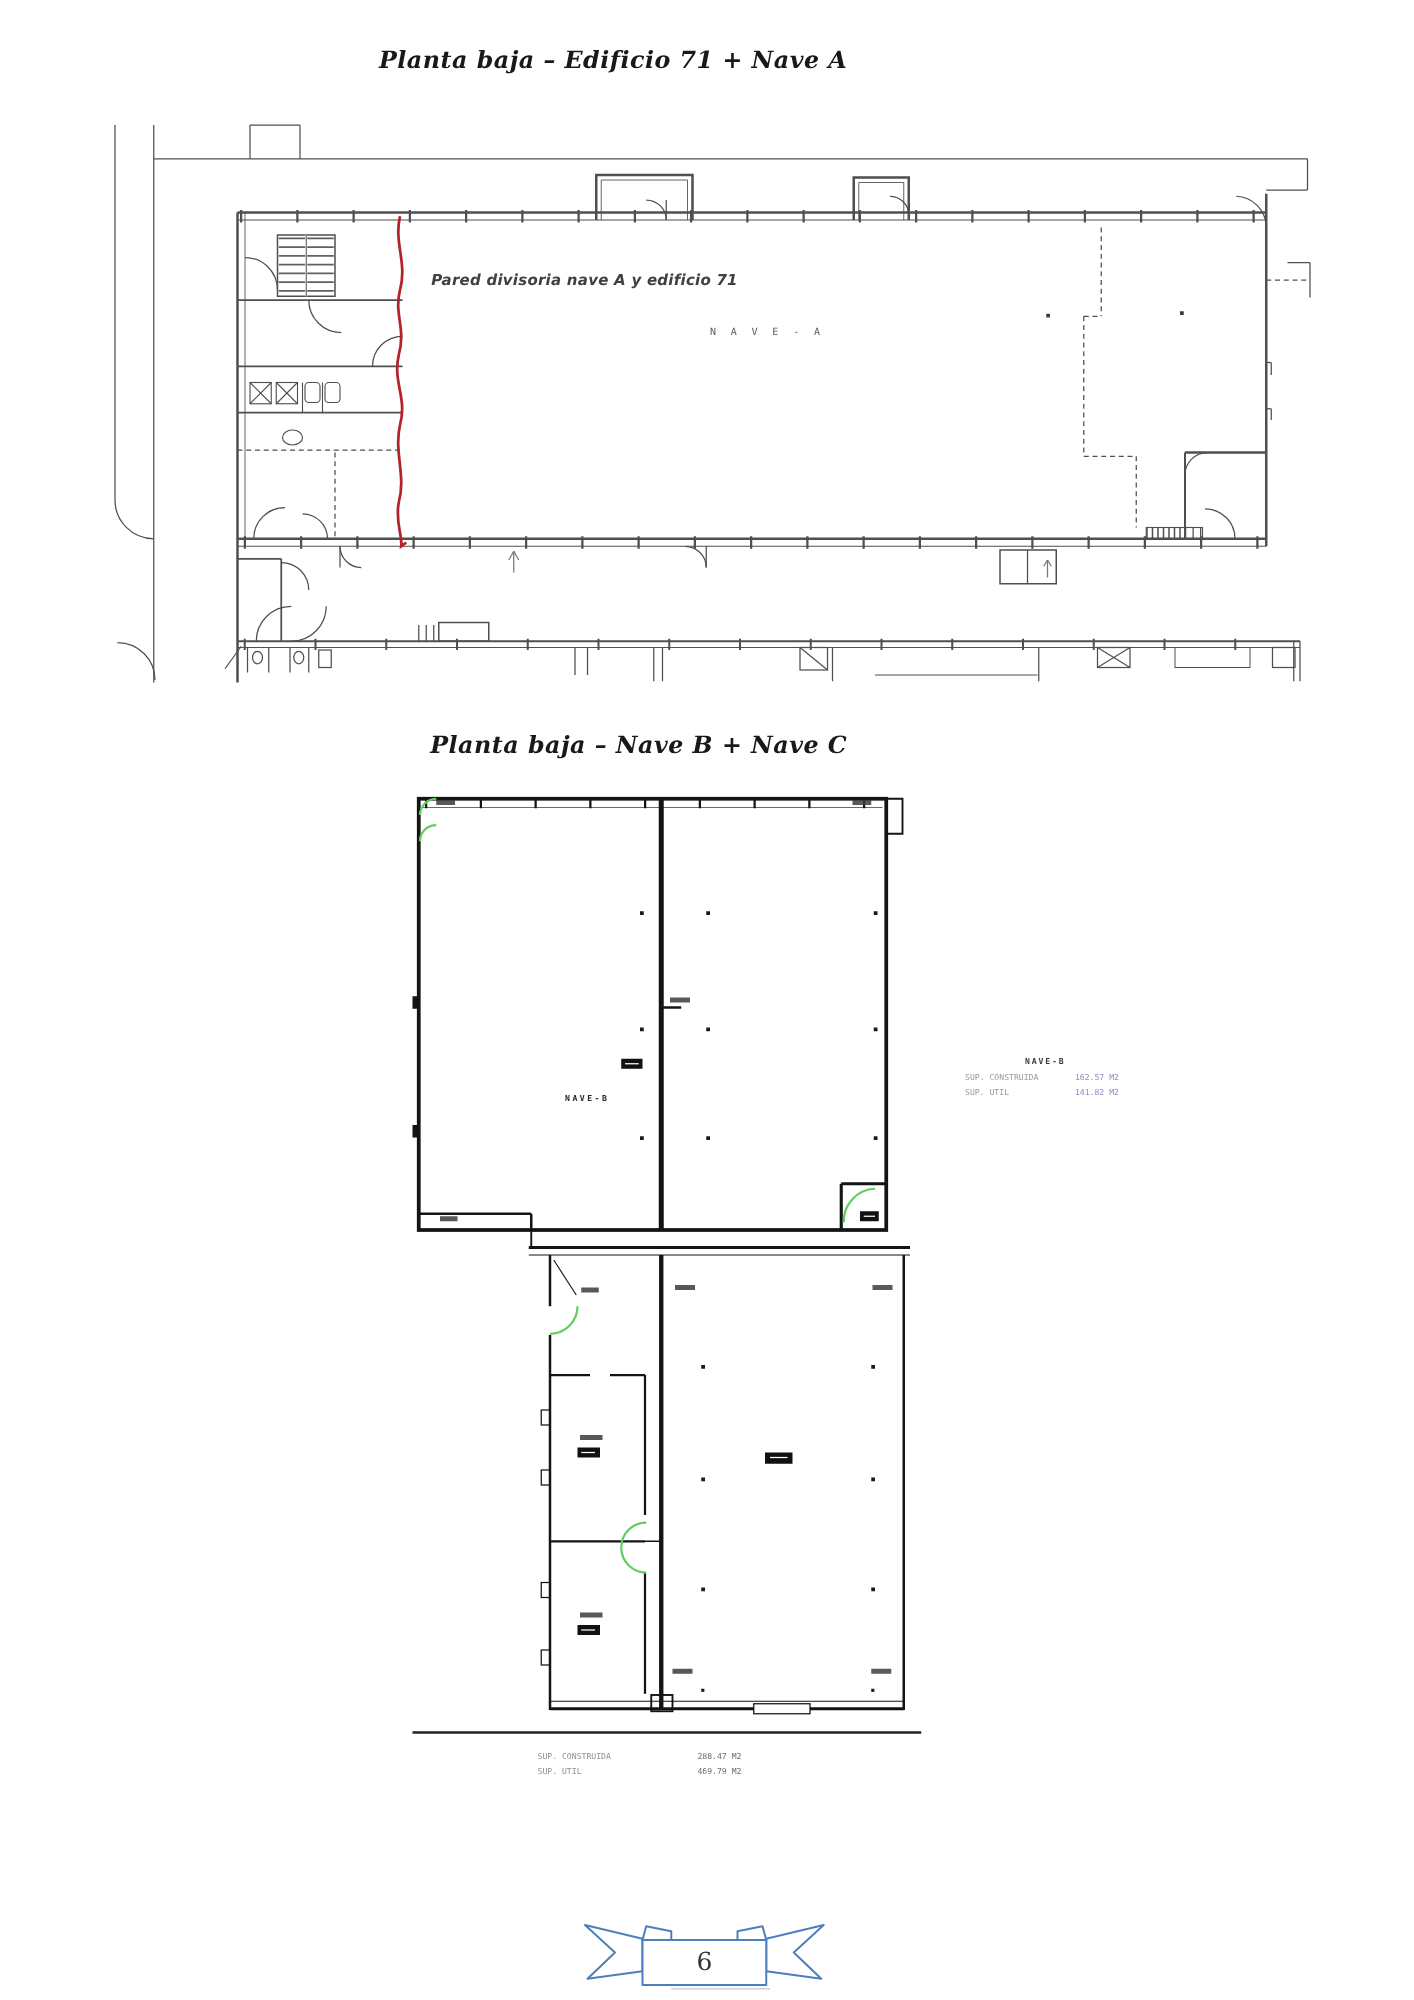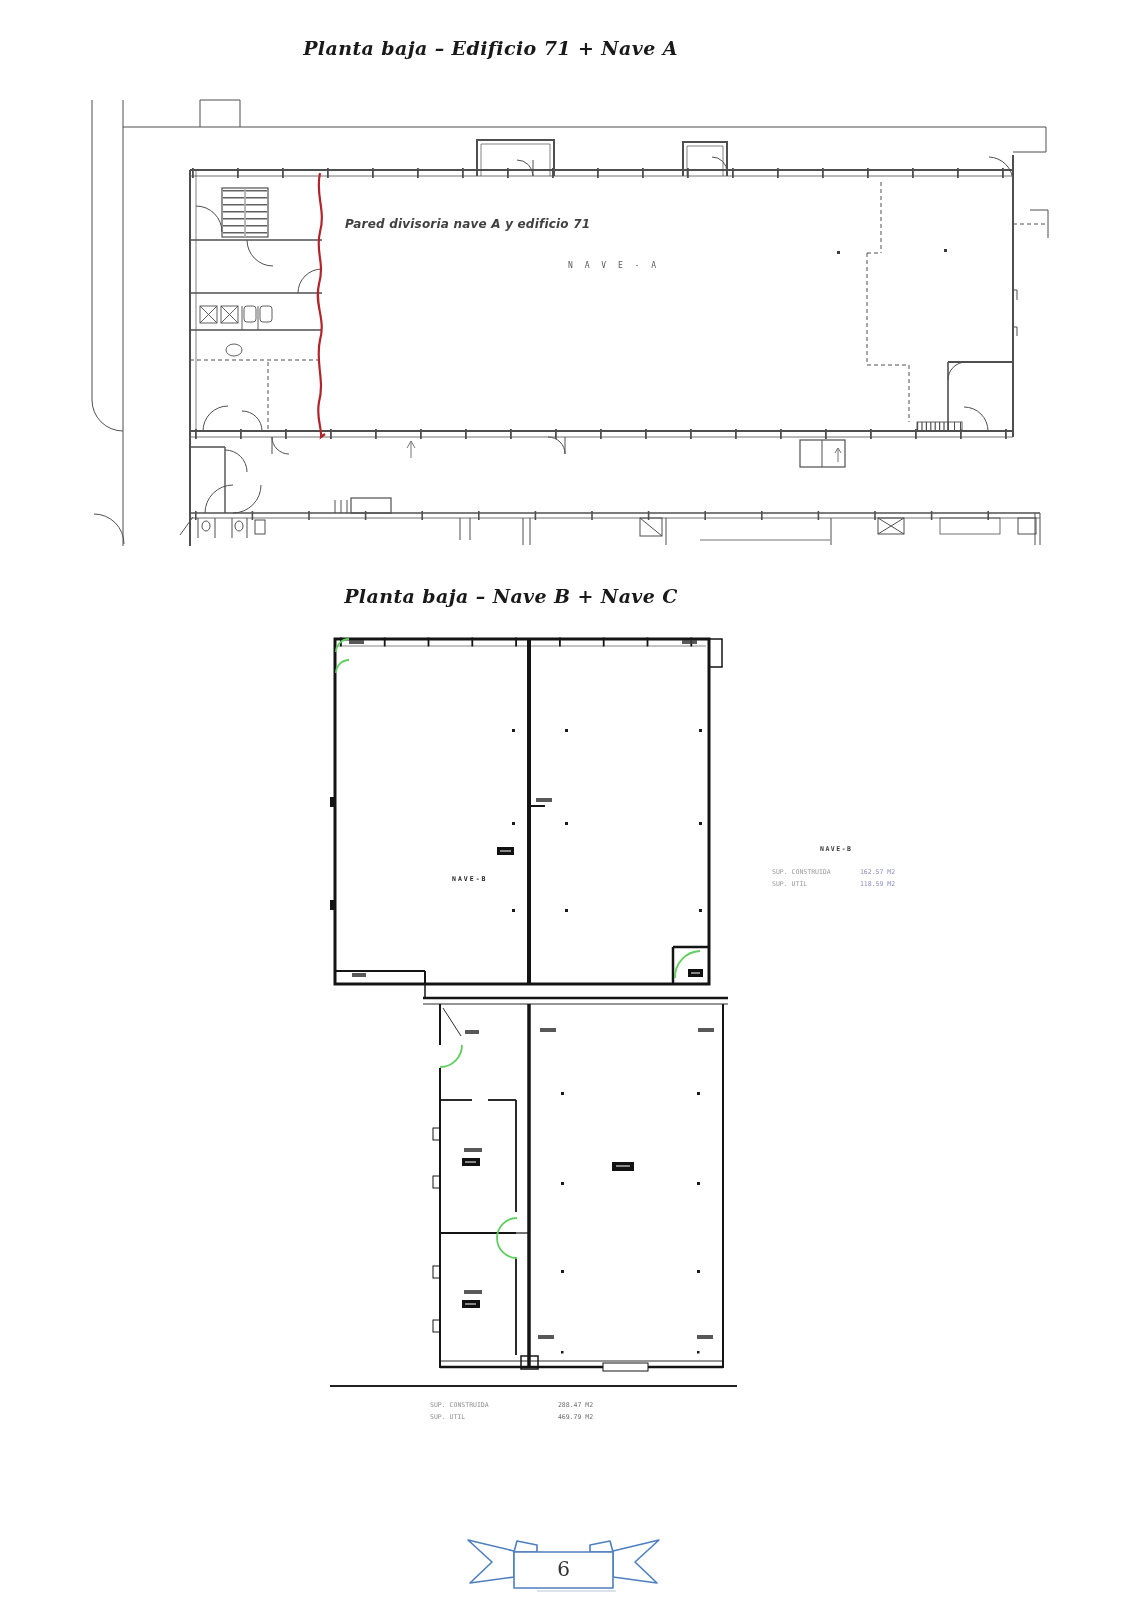--- a/index.html
+++ b/index.html
@@ -321,27 +321,27 @@
 <div class="abs annotation" style="left:345px;top:217px;">Pared divisoria nave A y edificio 71</div>
 
 <div class="abs cad hall-label" style="left:552px;top:261px;margin-left:16px;">N A V E - A</div>
 
 <div class="abs doc-title t2" style="top:567px;">Planta baja – Nave B + Nave C</div>
 
 <div class="abs cad hall-label2" style="left:452px;top:875px;">NAVE-B</div>
 
 <div class="abs cad infoblock right" style="left:772px;top:843px;">
   <div class="ttl" style="margin-left:48px;">NAVE-B</div>
-  <div style="margin-top:11px;">
+  <div style="margin-top:1px;">
     <span class="il">SUP. CONSTRUIDA</span>
     <span class="iv">162.57 M2</span>
   </div>
   <div>
     <span class="il">SUP. UTIL</span>
-    <span class="iv">118.59 M2</span>
+    <span class="iv">141.82 M2</span>
   </div>
 </div>
 
 <div class="abs cad infoblock bottom" style="left:430px;top:1399px;">
   <div>
     <span class="il">SUP. CONSTRUIDA</span>
     <span class="iv">288.47 M2</span>
   </div>
   <div>
     <span class="il">SUP. UTIL</span>

